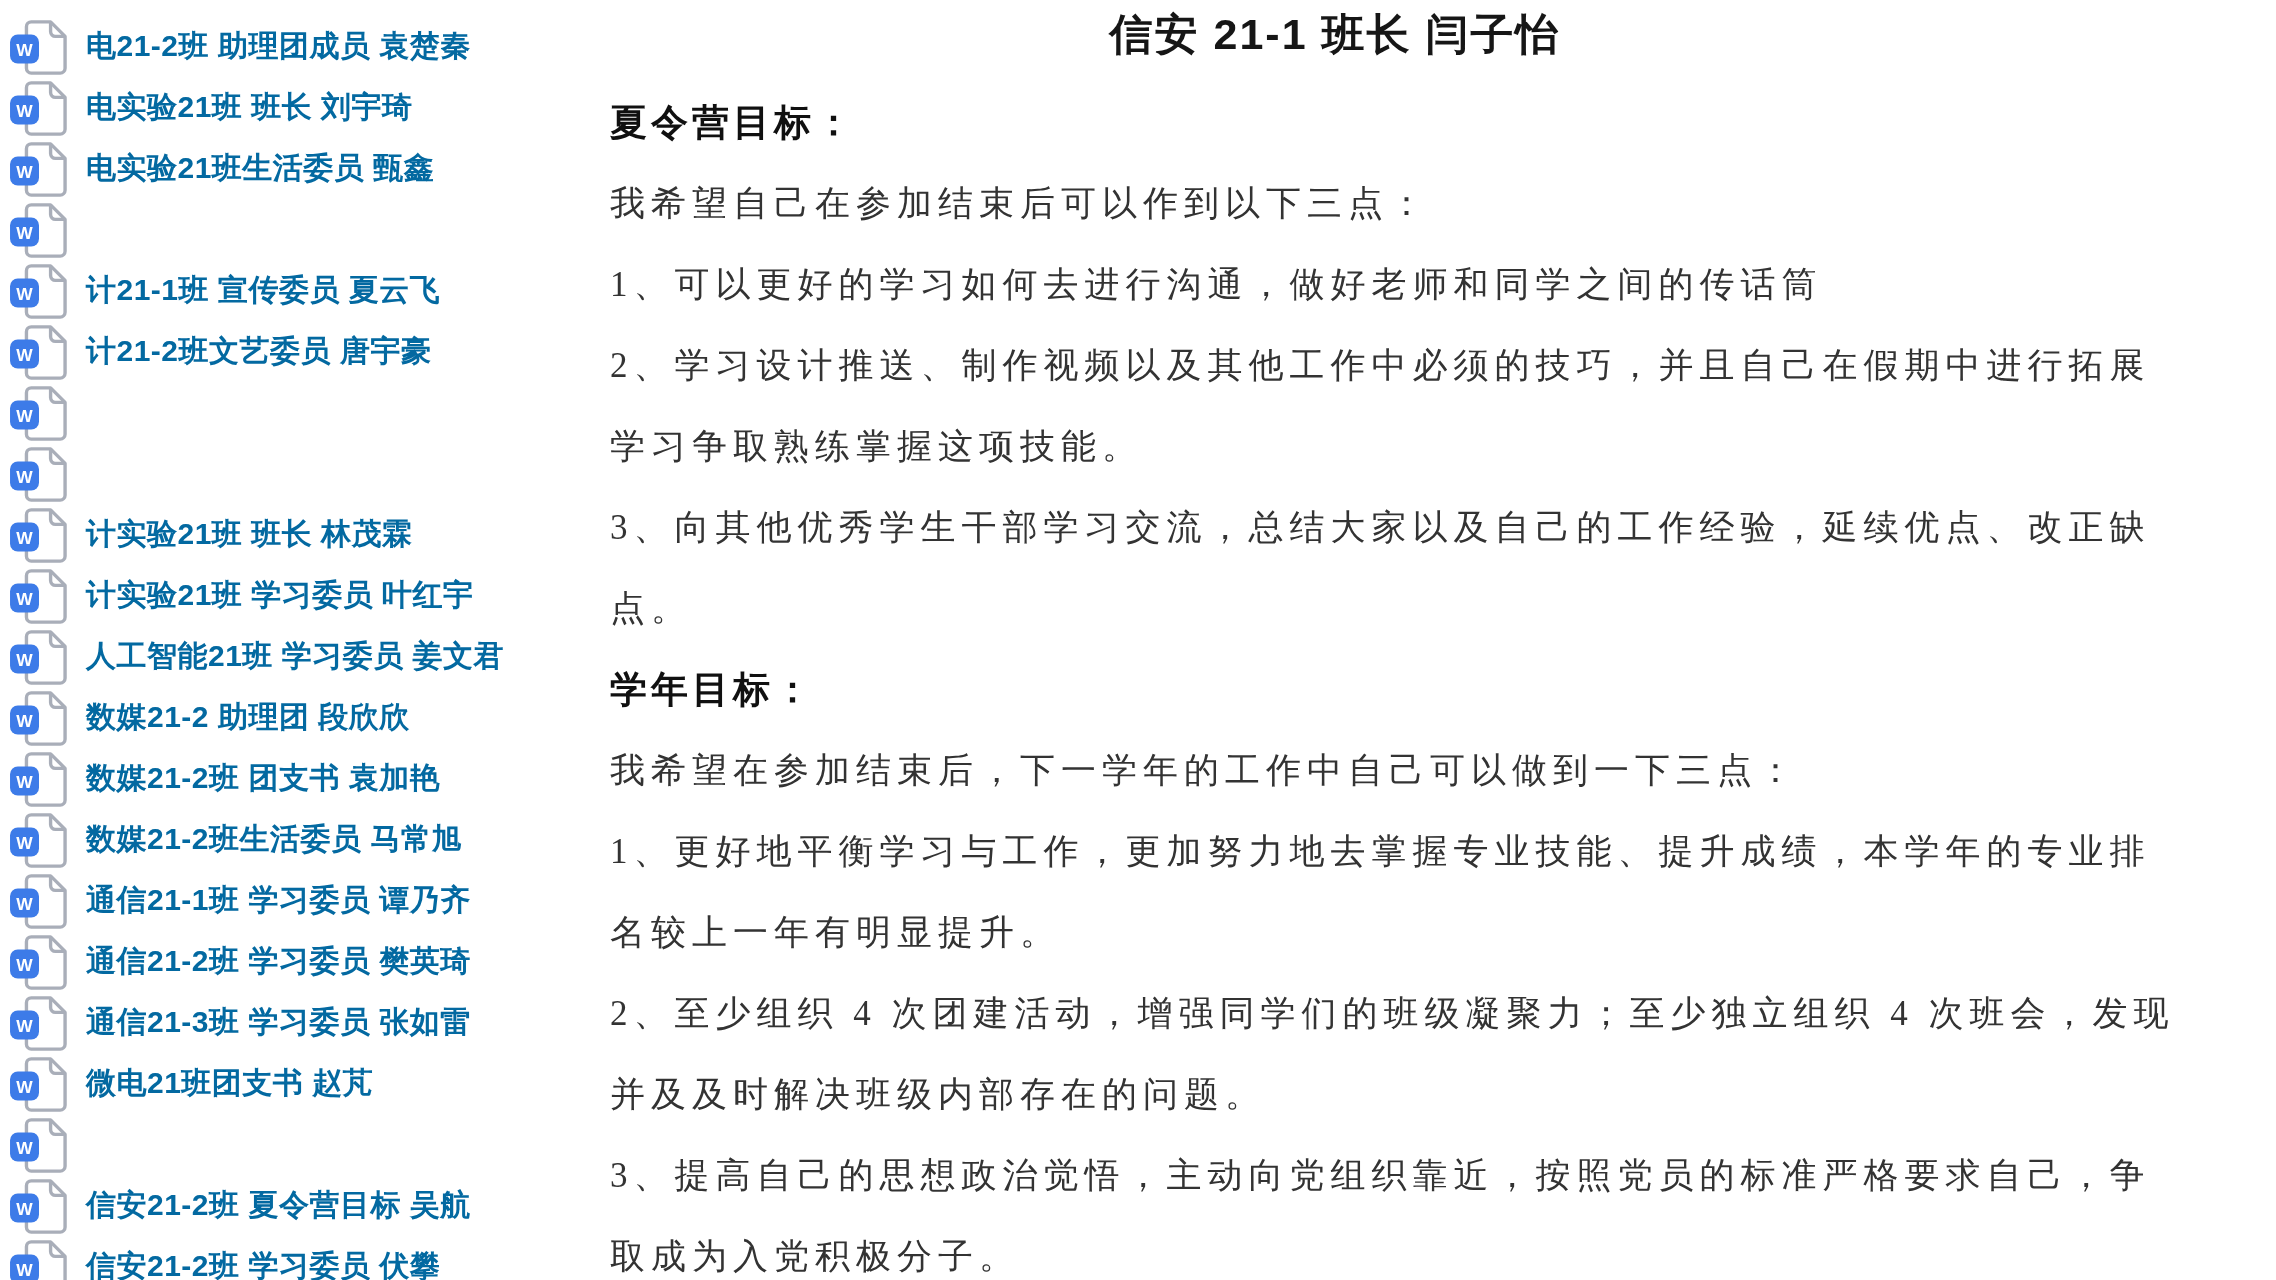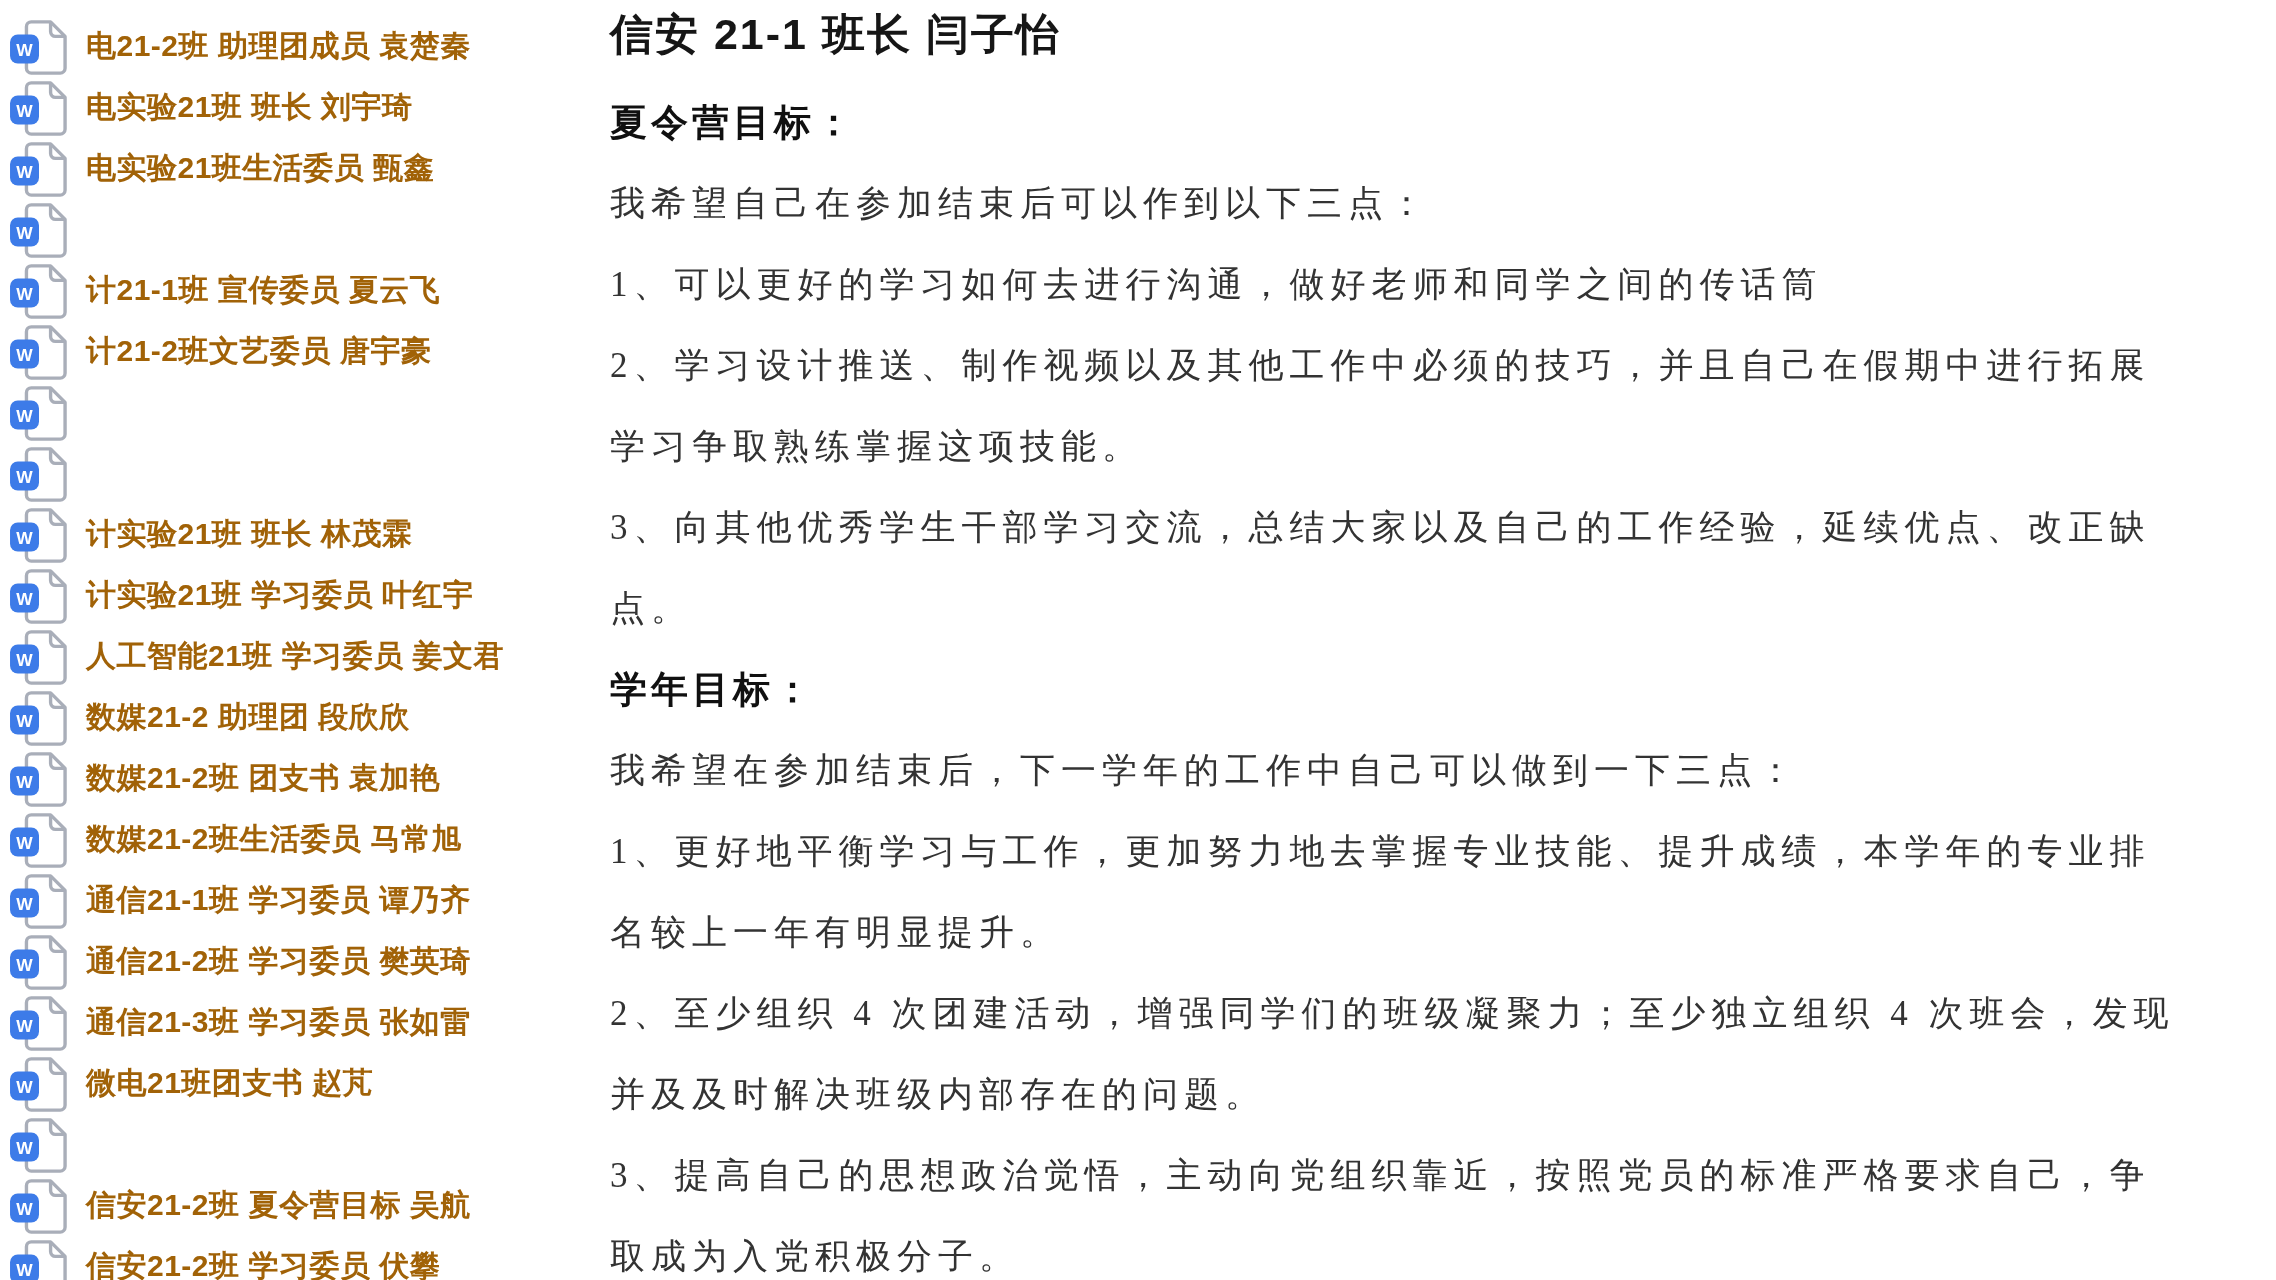--- a/index.html
+++ b/index.html
@@ -37,41 +37,42 @@
   }
   .doc-icon {
     width: 62px;
     height: 56px;
     flex: 0 0 auto;
     display: inline-block;
   }
   .file-label {
     font-size: 30px;
     font-weight: 700;
-    color: #a16207;
+    color: #0369a1;
     letter-spacing: 0.5px;
     white-space: nowrap;
     font-family: "Liberation Sans", "DejaVu Sans", sans-serif;
   }
 
   
   .doc {
     position: absolute;
     left: 610px;
     top: 0;
     width: 1690px;
     height: 1280px;
     z-index: 1;
   }
   .doc-title {
     position: absolute;
     left: 0;
     top: 6px;
     width: 1450px;
     margin: 0;
+    text-align: center;
     font-size: 43px;
     font-weight: 700;
     color: #161616;
     letter-spacing: 2px;
     white-space: nowrap;
     font-family: "Liberation Sans", "DejaVu Sans", sans-serif;
   }
   .doc-lines {
     position: absolute;
     left: 0;

